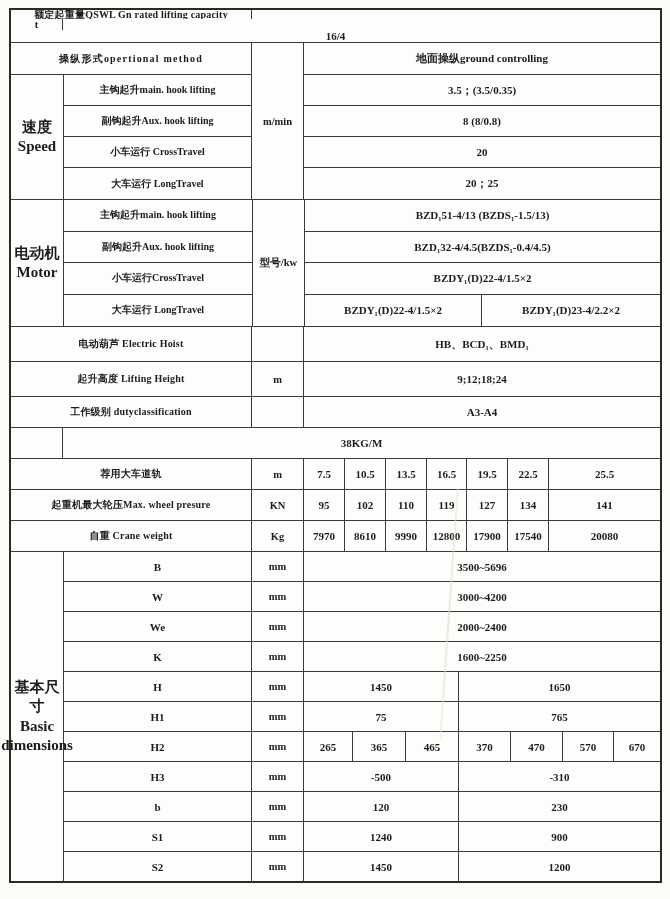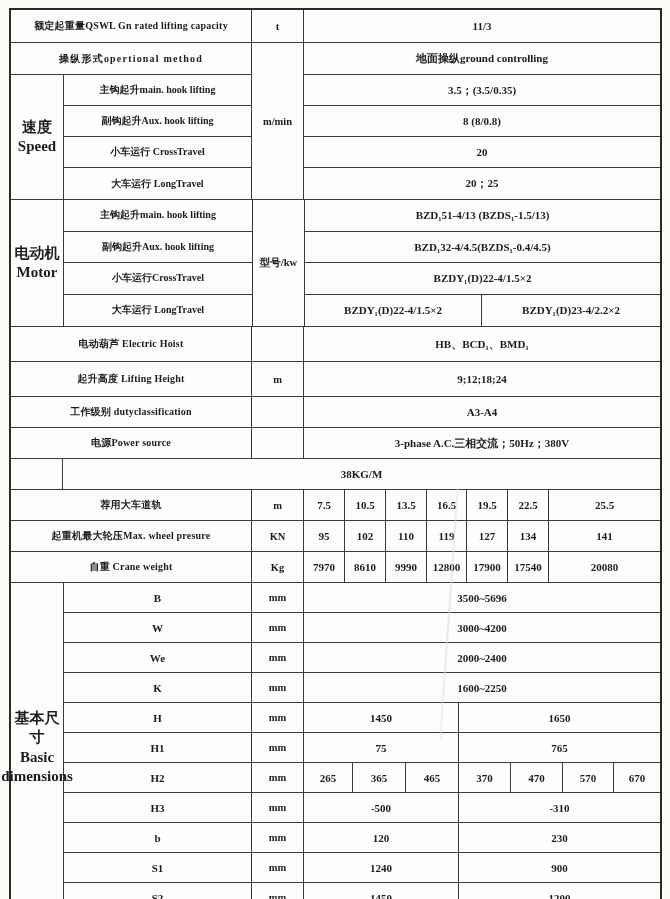--- a/index.html
+++ b/index.html
@@ -24,21 +24,21 @@
   .d53x{width:53px;}
   .d52x{width:52px;}
   .d51{width:51px;}
   .d155{width:155px;}
   .d177{width:177px;}
   
   .h29{height:29px;}
   .h30{height:30px;}
   .h31{height:31px;}
   .h315{height:31.5px;}
-  .h32{height:32px;}
+  .h32{height:32px;flex-direction:column;}
   .h34{height:34px;}
   
   .lab{font-size:10px;letter-spacing:.2px;white-space:nowrap;overflow:hidden;}
   .ls{letter-spacing:1.2px;}
   .param{font-size:10px;white-space:nowrap;overflow:hidden;text-align:center;}
   .val{font-size:11px;white-space:nowrap;}
   .unit{font-size:10.5px;}
   .g{flex-direction:column;font-size:15px;line-height:1.3;}
   .dimlab{font-size:11px;}
   .crease{position:absolute;left:448px;top:488px;width:2px;height:252px;
@@ -46,21 +46,21 @@
 </style>
 </head>
 <body>
 
 <div class="page">
   <div class="tbl">
 
     <div class="row h32 bb">
       <div class="c lab w241 br">额定起重量QSWL Gn rated lifting capacity</div>
       <div class="c unit w52 br">t</div>
-      <div class="c val flex1">11/3</div>
+      <div class="c val flex1">16/4</div>
     </div>
 
     <div class="row bb">
       <div class="col w241 br">
         <div class="c lab ls h32 bb">操纵形式opertional method</div>
         <div class="row flex1">
           <div class="c g w53 br">
             <span>速度</span>
             <span>Speed</span>
           </div>
@@ -116,25 +116,20 @@
       <div class="c unit w52 br">m</div>
       <div class="c val flex1">9;12;18;24</div>
     </div>
 
     <div class="row h30 bb">
       <div class="c lab w241 br">工作级别 dutyclassification</div>
       <div class="c unit w52 br"></div>
       <div class="c val flex1">A3-A4</div>
     </div>
 
-    <div class="row h30 bb">
-      <div class="c lab w241 br">电源Power source</div>
-      <div class="c unit w52 br"></div>
-      <div class="c val flex1">3-phase A.C.三相交流；50Hz；380V</div>
-    </div>
 
     <div class="row h30 bb">
       <div class="c unit w52 br"></div>
       <div class="c val flex1">38KG/M</div>
     </div>
 
     <div class="row h30 bb">
       <div class="c lab w241 br">荐用大车道轨</div>
       <div class="c unit w52 br">m</div>
       <div class="c val d41 br">7.5</div>

